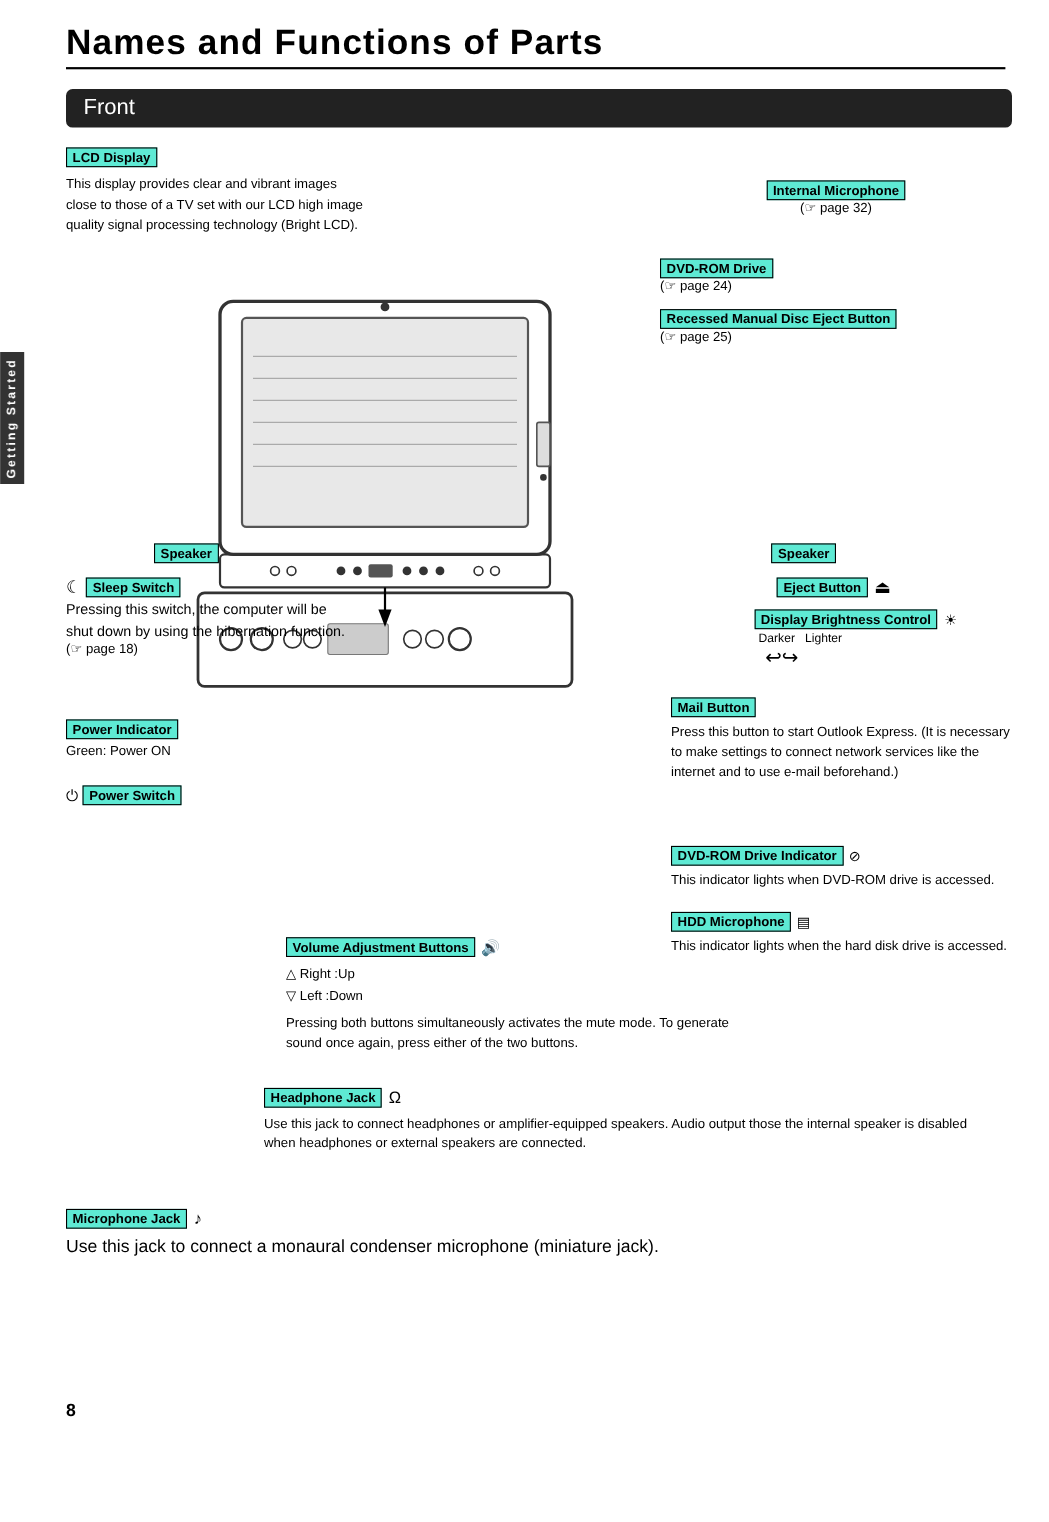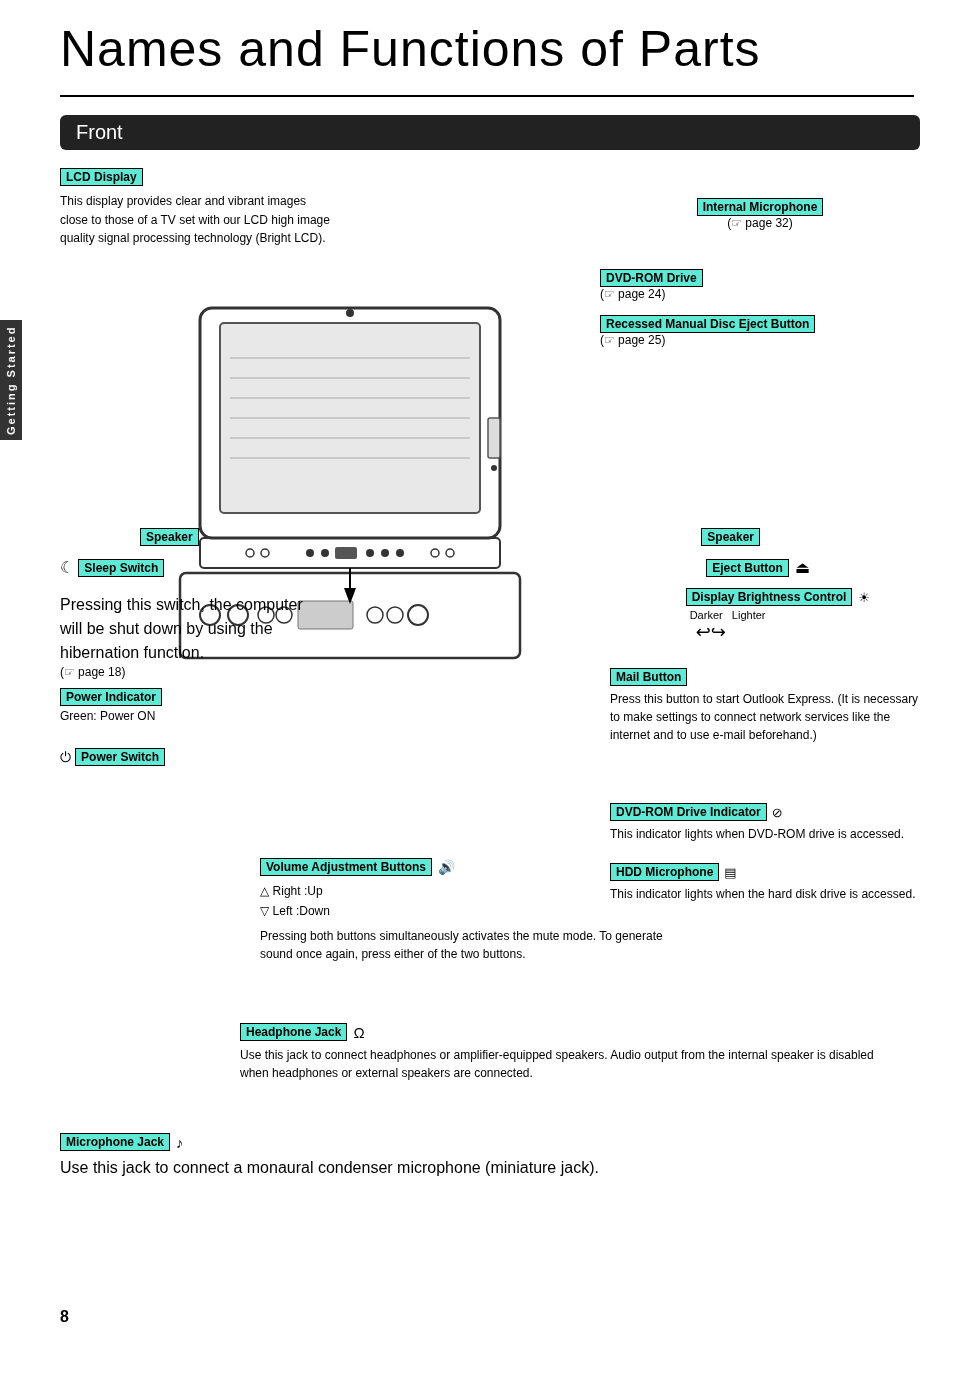--- a/index.html
+++ b/index.html
@@ -10,24 +10,24 @@
       font-family: Arial, sans-serif;
       font-size: 13px;
       color: #000;
       position: relative;
     }
     .page-container {
       padding: 20px 40px 40px 60px;
       position: relative;
     }
     .page-title {
-      font-size: 50px;
-      font-weight: 400;
+      font-size: 32px;
+      font-weight: 700;
       letter-spacing: 1px;
-      margin-bottom: 17px;
+      margin-bottom: 4px;
       font-family: Arial, sans-serif;
     }
     .title-divider {
       border: none;
       border-top: 2px solid #000;
       margin-bottom: 18px;
     }
     .section-header {
       background: #222;
       color: #fff;
@@ -192,21 +192,21 @@
         <span>Lighter</span>
       </div>
       <div style="font-size:18px; padding-left:10px;">↩↪</div>
     </div>
 
     <div style="position:absolute; top:390px; left:0;">
       <div style="display:flex; align-items:center; gap:4px;">
         <span style="font-size:16px;">☾</span>
         <span class="label-box">Sleep Switch</span>
       </div>
-      <div style="font-size:16px; margin-top:16px; width:260px; line-height:1.5;">Pressing this switch, the computer will be shut down by using the hibernation function.</div>
+      <div style="font-size:13px; margin-top:0; width:260px; line-height:1.5;">Pressing this switch, the computer will be shut down by using the hibernation function.</div>
       <div style="font-size:12px;">(☞ page 18)</div>
     </div>
 
     <div style="position:absolute; top:520px; left:0;">
       <span class="label-box">Power Indicator</span>
       <div style="font-size:12px; margin-top:3px;">Green: Power ON</div>
     </div>
 
     <div style="position:absolute; top:500px; right:0; width:310px;">
       <span class="label-box">Mail Button</span>
@@ -229,38 +229,38 @@
     </div>
 
     <div style="position:absolute; top:695px; right:0; width:310px;">
       <div style="display:flex; align-items:center; gap:5px;">
         <span class="label-box">HDD Microphone</span>
         <span>▤</span>
       </div>
       <div style="font-size:12px; margin-top:4px; line-height:1.5;">This indicator lights when the hard disk drive is accessed.</div>
     </div>
 
-    <div style="position:absolute; top:690px; left:200px; width:450px;">
+    <div style="position:absolute; top:718px; left:200px; width:450px;">
       <div style="display:flex; align-items:center; gap:6px;">
         <span class="label-box">Volume Adjustment Buttons</span>
         <span style="font-size:14px;">🔊</span>
       </div>
       <div style="font-size:12px; margin-top:5px; line-height:1.7;">
         <div>△ Right  :Up</div>
         <div>▽ Left    :Down</div>
       </div>
       <div style="font-size:12px; margin-top:5px; line-height:1.5; width:420px;">Pressing both buttons simultaneously activates the mute mode. To generate sound once again, press either of the two buttons.</div>
     </div>
 
     <div style="position:absolute; top:855px; left:180px; width:640px;">
       <div style="display:flex; align-items:center; gap:6px;">
         <span class="label-box">Headphone Jack</span>
         <span style="font-size:15px;">Ω</span>
       </div>
-      <div style="font-size:12px; margin-top:5px; line-height:1.5;">Use this jack to connect  headphones or amplifier-equipped speakers.  Audio output from the internal speaker is disabled when headphones or external speakers are connected.</div>
+      <div style="font-size:12px; margin-top:5px; line-height:1.5;">Use this jack to connect  headphones or amplifier-equipped speakers.  Audio output those the internal speaker is disabled when headphones or external speakers are connected.</div>
     </div>
 
     <div style="position:absolute; top:965px; left:0; width:860px;">
       <div style="display:flex; align-items:center; gap:6px;">
         <span class="label-box">Microphone Jack</span>
         <span style="font-size:15px; font-style:italic;">♪</span>
       </div>
       <div style="font-size:16px; margin-top:5px; line-height:1.5;">Use this jack to connect a monaural condenser microphone (miniature jack).</div>
     </div>
 

